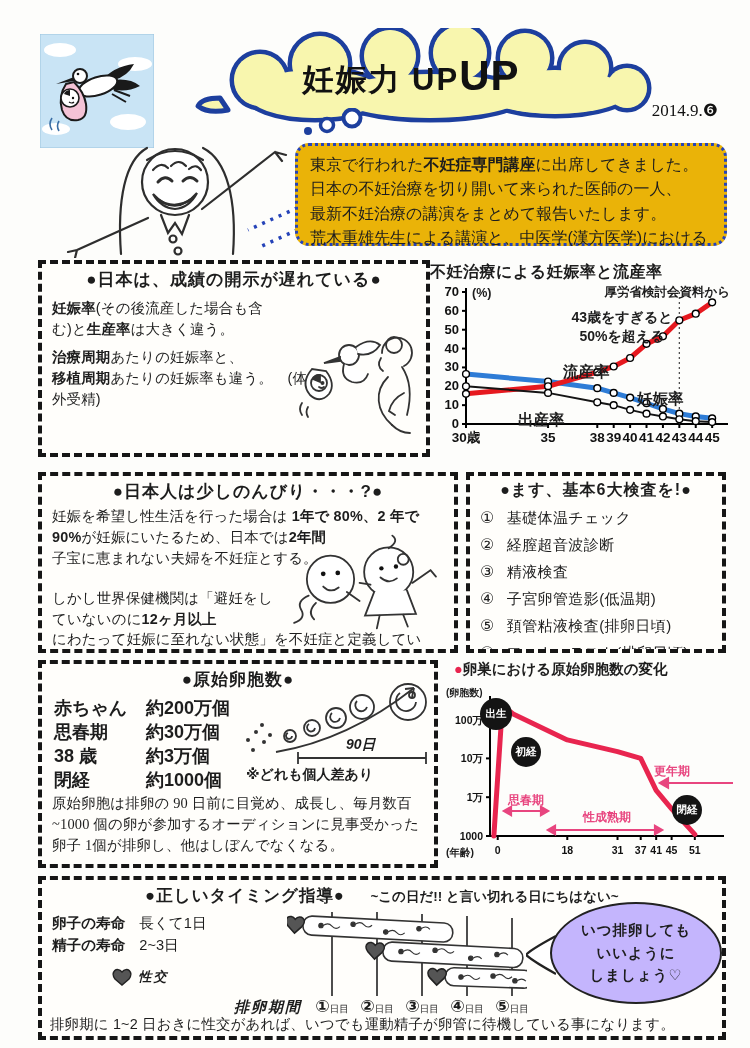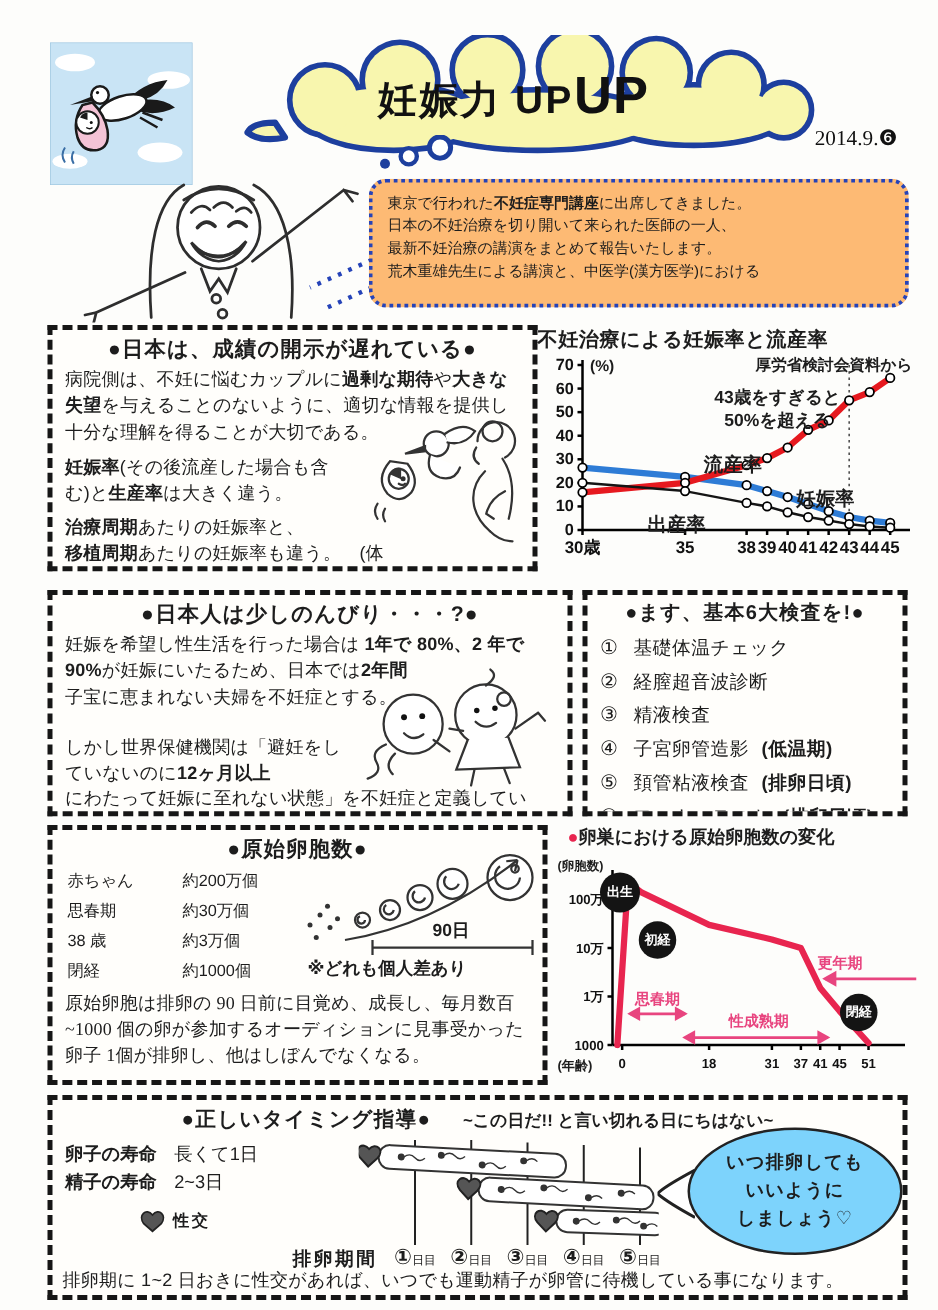--- a/index.html
+++ b/index.html
@@ -12,48 +12,48 @@
   b{font-weight:bold;}
   svg{display:block;}
   
   #cloud-title{position:absolute;left:236px;top:52px;width:350px;text-align:center;font-weight:bold;color:#111;}
   #cloud-title .t1{font-size:31px;letter-spacing:2px;}
   #cloud-title .t2{font-size:42px;letter-spacing:1px;}
   #date{position:absolute;left:588px;top:100px;width:130px;text-align:right;
         font-family:"Liberation Serif","DejaVu Serif",serif;font-size:17px;color:#111;}
   
   #intro{position:absolute;left:295px;top:143px;width:432px;height:103px;box-sizing:border-box;
-         border:3px dotted #2543b8;border-radius:14px;padding:7px 12px;font-size:12px;line-height:1.52;background:#fdba74;}
+         border:3px dotted #2543b8;border-radius:14px;padding:7px 12px;font-size:16px;line-height:1.52;background:#eab308;}
   
   .chart-block{position:absolute;}
   .ch-title{font-weight:bold;font-size:16px;letter-spacing:.5px;}
   .lbl{position:absolute;font-weight:bold;white-space:nowrap;}
   #chart1-svg text,#chart2-svg text{font-family:"Liberation Sans","DejaVu Sans",sans-serif;font-weight:bold;fill:#111;}
   #chart1-svg .ytick{font-size:13px}#chart1-svg .xtick{font-size:13.5px}
   #chart2-svg .ytick{font-size:10.5px}#chart2-svg .xtick{font-size:10.5px}
   .bub{position:absolute;background:#141414;color:#fff;border-radius:50%;display:flex;align-items:center;justify-content:center;
        font-size:10.5px;font-weight:bold;transform:translate(-50%,-50%);}
   .pink{color:#e8457f;font-weight:bold;font-size:12px;position:absolute;white-space:nowrap;transform:translate(-50%,-50%);}
   
   .check-item{display:flex;align-items:baseline;font-size:15px;margin:7px 10px;letter-spacing:.4px;}
   .check-item .num{font-size:16px;margin-right:12px;}
-  .check-item .note{margin-left:10px;font-weight:bold;}
+  .check-item .note{}
   
-  .row4{position:absolute;font-size:13px;font-weight:normal;white-space:nowrap;}
+  .row4{position:absolute;font-size:18px;font-weight:bold;white-space:nowrap;}
   .row4 .k{display:inline-block;width:92px;}
   
   .kv{position:absolute;font-size:14.6px;white-space:nowrap;}
   .kv .k{font-weight:bold;margin-right:14px;}
   .day{position:absolute;transform:translateX(-50%);white-space:nowrap;}
   .day b{font-size:17px;}
   .day small{font-size:9.5px;}
   #bubble{position:absolute;left:508px;top:22px;width:168px;height:98px;border:2.5px solid #222;border-radius:50%;
-          background:#7dd3fc;display:flex;flex-direction:column;justify-content:center;text-align:center;
+          background:#c4b5fd;display:flex;flex-direction:column;justify-content:center;text-align:center;
           font-size:14.5px;font-weight:bold;line-height:1.55;letter-spacing:1px;}
-  .hand{}
+  .hand{font-style:italic;}
 </style>
 </head>
 <body>
 
 <svg class="abs" style="left:40px;top:34px" width="114" height="114" viewBox="0 0 114 114">
   <rect x="0" y="0" width="114" height="114" fill="#c9e4f5" stroke="#9bc4de"></rect>
   <ellipse cx="20" cy="16" rx="16" ry="7" fill="#fff"></ellipse>
   <ellipse cx="95" cy="30" rx="17" ry="7" fill="#fff"></ellipse>
   <ellipse cx="88" cy="88" rx="18" ry="8" fill="#fff"></ellipse>
   <ellipse cx="16" cy="95" rx="14" ry="6" fill="#fff"></ellipse>
@@ -139,23 +139,20 @@
 
 <div id="intro">
   <div><span>東京で行われた</span><b>不妊症専門講座</b><span>に出席してきました。</span></div>
   <div>日本の不妊治療を切り開いて来られた医師の一人、</div>
   <div>最新不妊治療の講演をまとめて報告いたします。</div>
   <div>荒木重雄先生による講演と、中医学(漢方医学)における</div>
 </div>
 
 <div class="box" style="left:38px;top:260px;width:392px;height:197px;">
   <div class="btitle">●日本は、成績の開示が遅れている●</div>
-  <div class="txt" style="margin-right:6px;">
-    <span>病院側は、不妊に悩むカップルに</span><b>過剰な期待</b><span>や</span><b>大きな失望</b><span>を与えることのないように、適切な情報を提供し十分な理解を得ることが大切である。</span>
-  </div>
   <div class="txt" style="width:230px;margin-top:7px;">
     <b>妊娠率</b><span>(その後流産した場合も含む)と</span><b>生産率</b><span>は大きく違う。</span>
   </div>
   <div class="txt" style="width:265px;margin-top:7px;">
     <b>治療周期</b><span>あたりの妊娠率と、</span><br>
     <b>移植周期</b><span>あたりの妊娠率も違う。</span>　<span>(体外受精)</span>
   </div>
   <svg class="abs" style="right:4px;bottom:4px" width="128" height="118" viewBox="0 0 128 118">
     <g stroke="#333" stroke-width="1.8" fill="#fff" stroke-linecap="round">
       <circle cx="55" cy="24" r="10"></circle>

